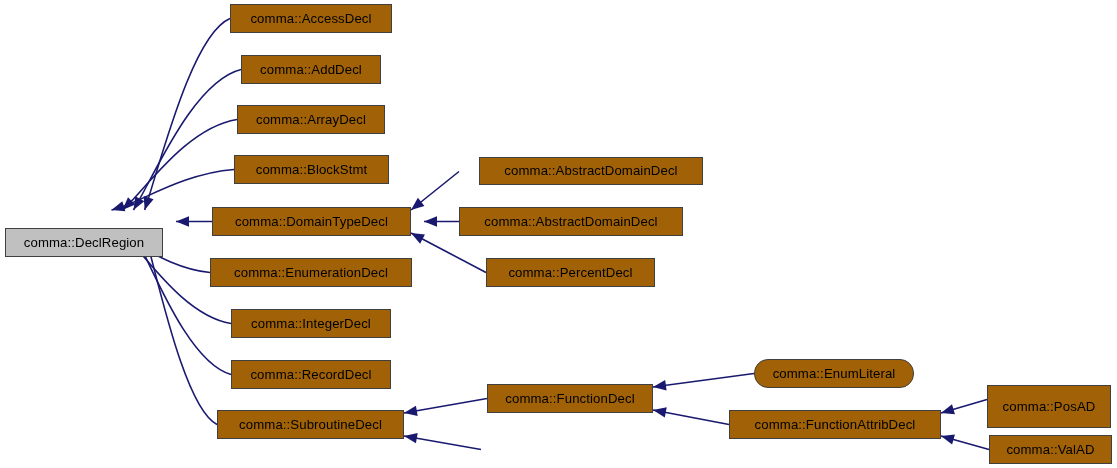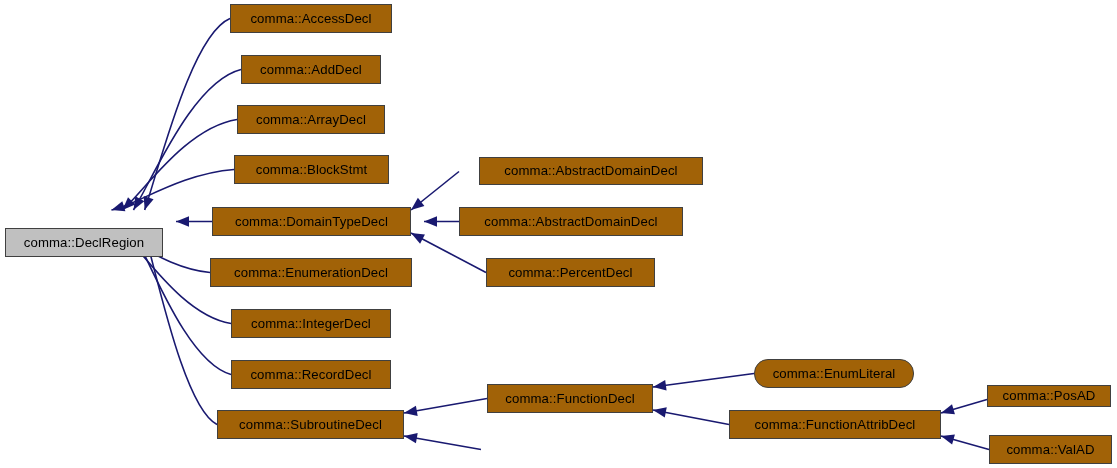--- a/index.html
+++ b/index.html
@@ -160,19 +160,19 @@
     </div>
     <div class="node" style="left: 487px; top: 384px; width: 166px; height: 29px;">
       <span>comma::FunctionDecl</span>
     </div>
     <div class="node" style="left: 754px; top: 359px; width: 160px; height: 29px; border-radius: 14px;">
       <span>comma::EnumLiteral</span>
     </div>
     <div class="node" style="left: 729px; top: 410px; width: 212px; height: 29px;">
       <span>comma::FunctionAttribDecl</span>
     </div>
-    <div class="node" style="left: 987px; top: 385px; width: 124px; height: 22px;">
+    <div class="node" style="left: 987px; top: 385px; width: 124px; height: 43px;">
       <span>comma::PosAD</span>
     </div>
     <div class="node" style="left: 989px; top: 435px; width: 123px; height: 29px;">
       <span>comma::ValAD</span>
     </div>
   </div>
 
 </body></html>

